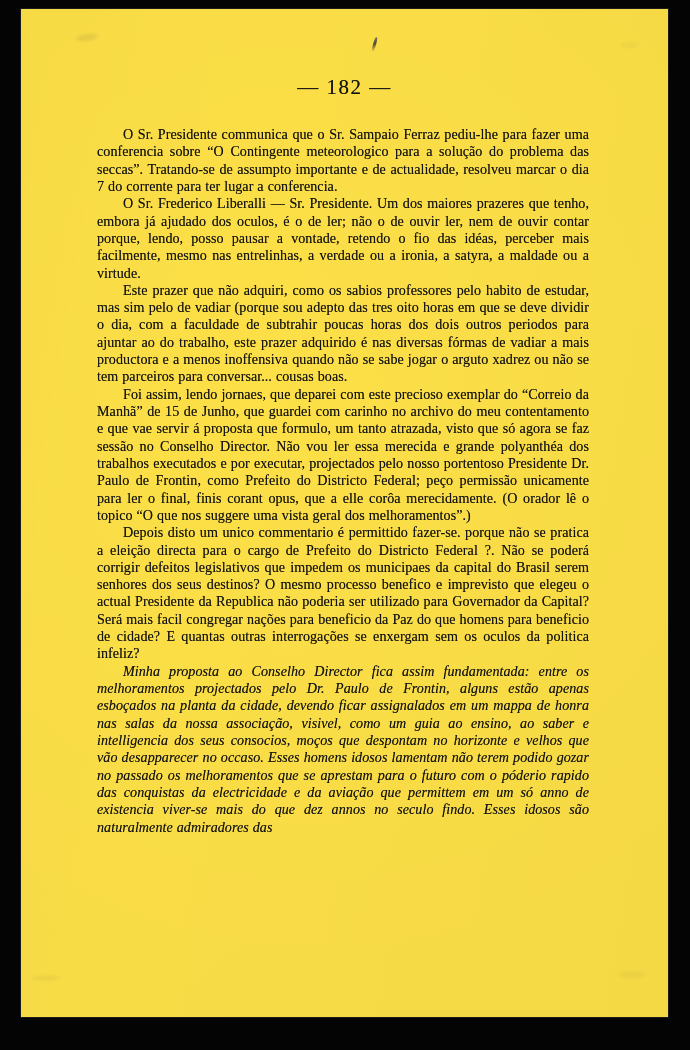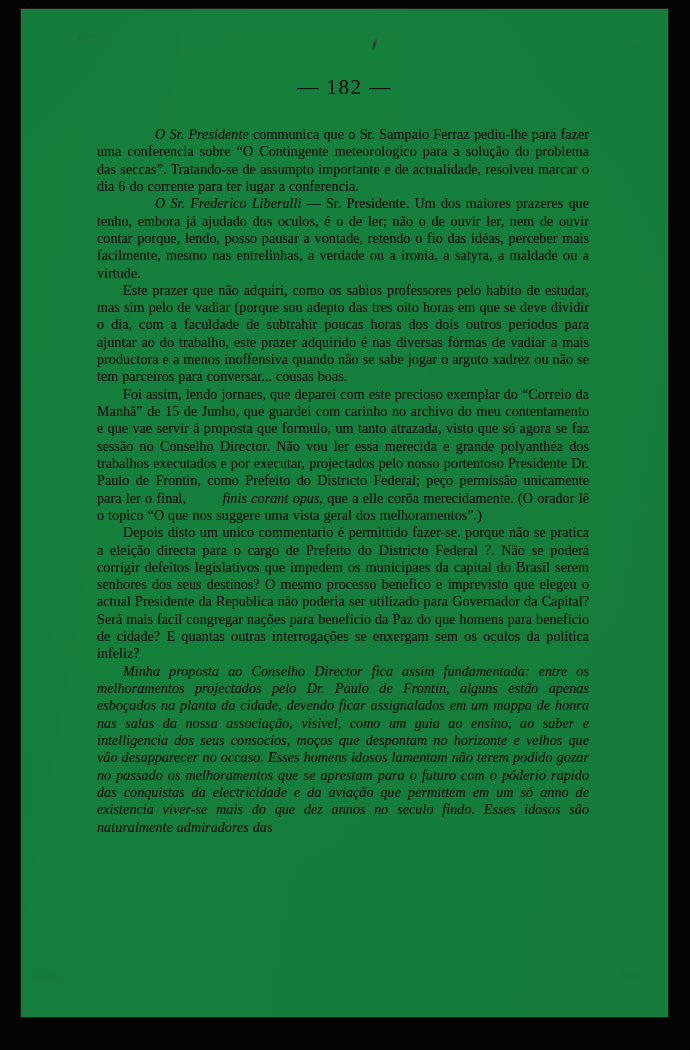--- a/index.html
+++ b/index.html
@@ -23,21 +23,21 @@
     background: #040404;
   }
 
   
   #page-sheet {
     position: absolute;
     left: 21px;
     top: 9px;
     width: 647px;
     height: 1008px;
-    background: #15803d;
+    background: #fde047;
     box-shadow: 0 0 0 1px #1a1a1a;
     overflow: hidden;
   }
 
   
   #paper-grain {
     position: absolute;
     inset: 0;
     background:
       radial-gradient(ellipse 90% 60% at 45% 38%, rgba(255,255,255,0) 0%, rgba(0,0,0,0.020) 100%),
@@ -105,22 +105,20 @@
     text-indent: 26px;
     hyphens: none;
   }
 
   #body-text p:last-child {
     text-align: justify;
     font-style: italic;
   }
 
   .it {
-    font-style: italic;
-    margin-left: 32px;
   }
 
   
   #body-text, #page-number {
     text-shadow: 0 0 0.35px rgba(0,0,0,0.55);
   }
 </style>
 </head>
 <body>
 
@@ -130,21 +128,21 @@
     <div id="paper-grain"></div>
     <div class="smudge" id="smudge-tl"></div>
     <div class="smudge" id="smudge-tr"></div>
     <div class="smudge" id="smudge-bl"></div>
     <div class="smudge" id="smudge-br"></div>
     <div id="ink-flick"></div>
 
     <div id="page-number">— 182 —</div>
 
     <div id="body-text">
-        <p id="p1-sr-presidente"><span class="it">O Sr. Presidente</span><span> communica que o Sr. Sampaio Ferraz pediu-lhe para fazer uma conferencia sobre “O Contingente meteorologico para a solução do problema das seccas”. Tratando-se de assumpto importante e de actualidade, resolveu marcar o dia 6 do corrente para ter lugar a conferencia.</span></p>
+        <p id="p1-sr-presidente"><span class="it">O Sr. Presidente</span><span> communica que o Sr. Sampaio Ferraz pediu-lhe para fazer uma conferencia sobre “O Contingente meteorologico para a solução do problema das seccas”. Tratando-se de assumpto importante e de actualidade, resolveu marcar o dia 7 do corrente para ter lugar a conferencia.</span></p>
         <p id="p2-frederico-liberalli"><span class="it">O Sr. Frederico Liberalli</span><span> — Sr. Presidente. Um dos maiores prazeres que tenho, embora já ajudado dos oculos, é o de ler; não o de ouvir ler, nem de ouvir contar porque, lendo, posso pausar a vontade, retendo o fio das idéas, perceber mais facilmente, mesmo nas entrelinhas, a verdade ou a ironia, a satyra, a maldade ou a virtude.</span></p>
         <p id="p3-este-prazer"><span>Este prazer que não adquiri, como os sabios professores pelo habito de estudar, mas sim pelo de vadiar (porque sou adepto das tres oito horas em que se deve dividir o dia, com a faculdade de subtrahir poucas horas dos dois outros periodos para ajuntar ao do trabalho, este prazer adquirido é nas diversas fórmas de vadiar a mais productora e a menos inoffensiva quando não se sabe jogar o arguto xadrez ou não se tem parceiros para conversar... cousas boas.</span></p>
         <p id="p4-foi-assim"><span>Foi assim, lendo jornaes, que deparei com este precioso exemplar do “Correio da Manhã” de 15 de Junho, que guardei com carinho no archivo do meu contentamento e que vae servir á proposta que formulo, um tanto atrazada, visto que só agora se faz sessão no Conselho Director. Não vou ler essa merecida e grande polyanthéa dos trabalhos executados e por executar, projectados pelo nosso portentoso Presidente Dr. Paulo de Frontin, como Prefeito do Districto Federal; peço permissão unicamente para ler o final, </span><span class="it">finis corant opus,</span><span> que a elle corôa merecidamente. (O orador lê o topico “O que nos suggere uma vista geral dos melhoramentos”.)</span></p>
         <p id="p5-depois-disto"><span>Depois disto um unico commentario é permittido fazer-se. porque não se pratica a eleição directa para o cargo de Prefeito do Districto Federal ?. Não se poderá corrigir defeitos legislativos que impedem os municipaes da capital do Brasil serem senhores dos seus destinos? O mesmo processo benefico e imprevisto que elegeu o actual Presidente da Republica não poderia ser utilizado para Governador da Capital? Será mais facil congregar nações para beneficio da Paz do que homens para beneficio de cidade? E quantas outras interrogações se enxergam sem os oculos da politica infeliz?</span></p>
         <p id="p6-minha-proposta"><span>Minha proposta ao Conselho Director fica assim fundamentada: entre os melhoramentos projectados pelo Dr. Paulo de Frontin, alguns estão apenas esboçados na planta da cidade, devendo ficar assignalados em um mappa de honra nas salas da nossa associação, visivel, como um guia ao ensino, ao saber e intelligencia dos seus consocios, moços que despontam no horizonte e velhos que vão desapparecer no occaso. Esses homens idosos lamentam não terem podido gozar no passado os melhoramentos que se aprestam para o futuro com o póderio rapido das conquistas da electricidade e da aviação que permittem em um só anno de existencia viver-se mais do que dez annos no seculo findo. Esses idosos são naturalmente admiradores das</span></p>
       </div>
 
   </div>
 </div>
 

